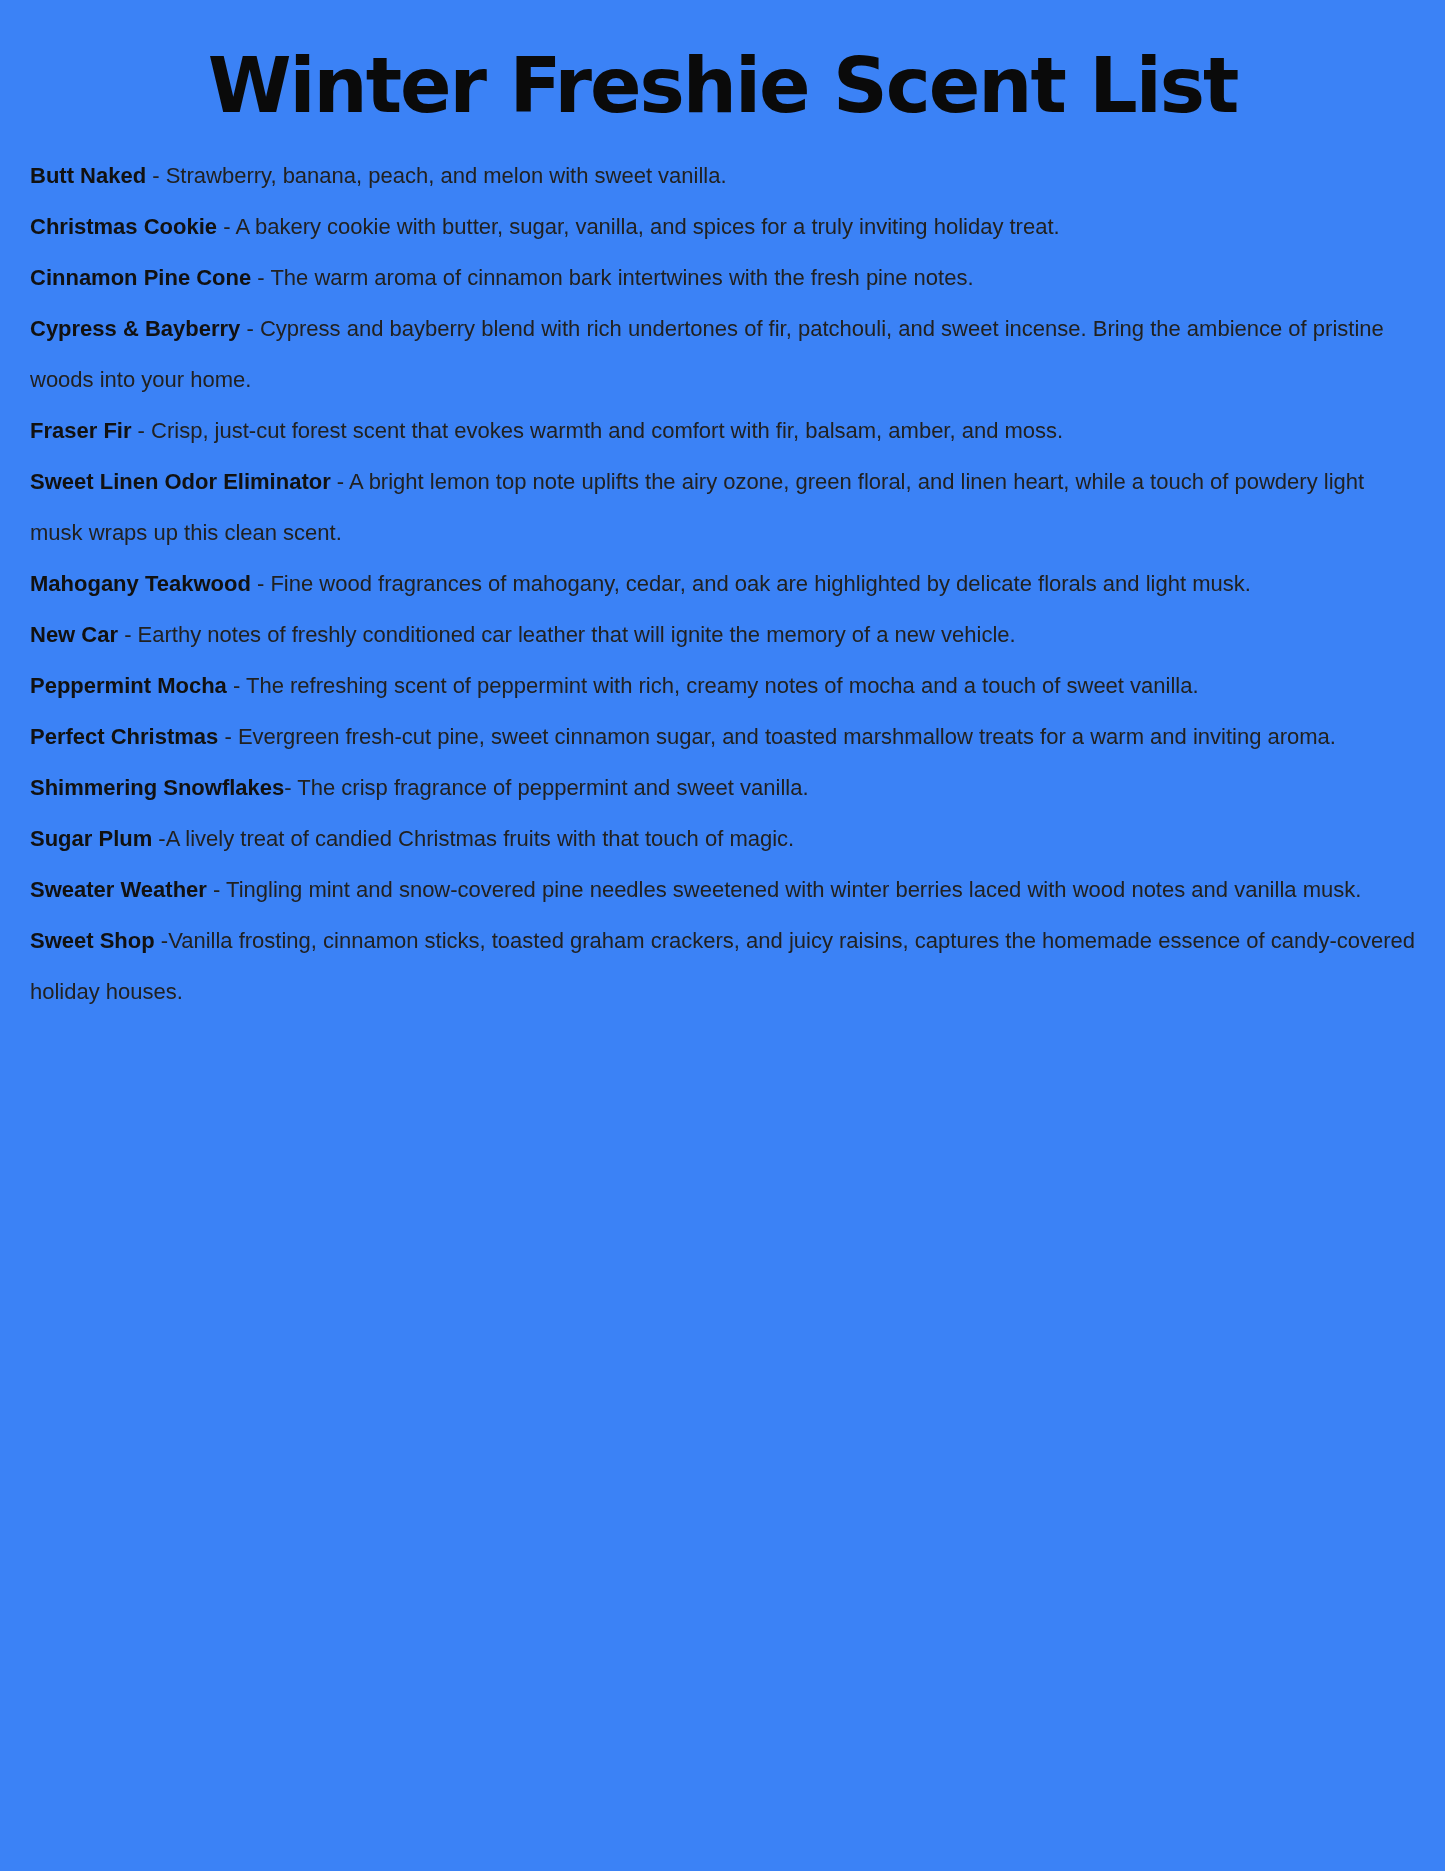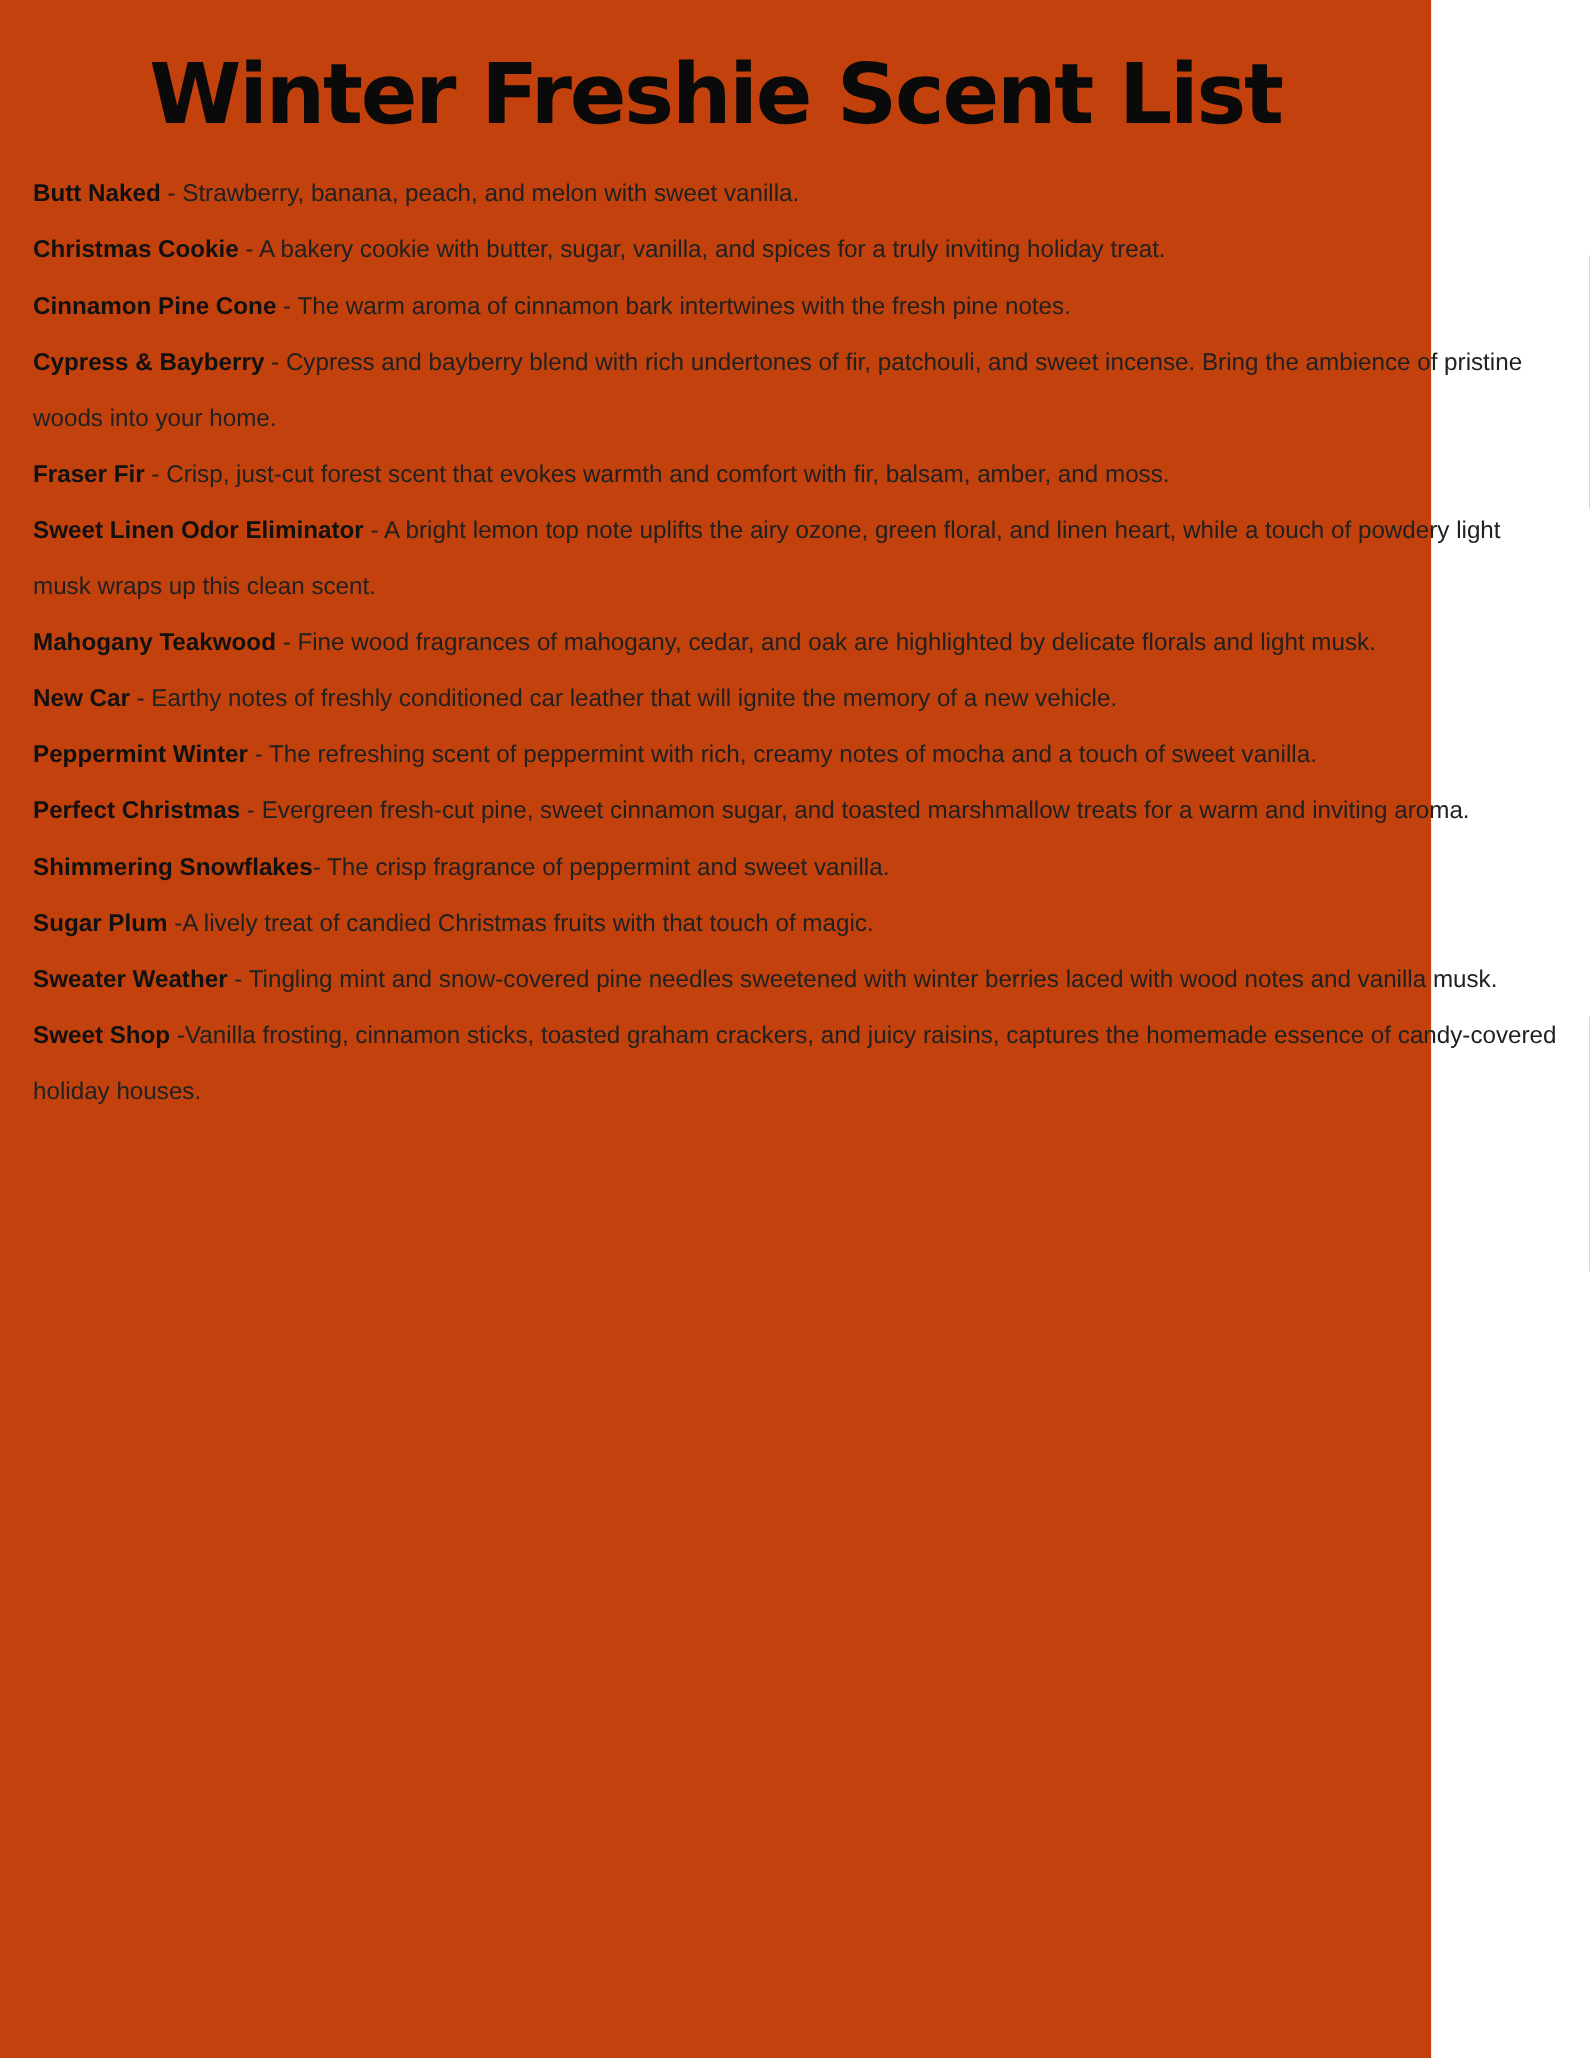--- a/index.html
+++ b/index.html
@@ -1,24 +1,24 @@
 <!DOCTYPE html>
 <html><head>
 <meta charset="utf-8">
 <style>
   html, body {
     margin: 0;
     padding: 0;
     background: #ffffff;
   }
   .page {
-    width: 1301px;
+    width: 1445px;
     min-height: 1871px;
     box-sizing: border-box;
-    background: #c2410c;
+    background: #3b82f6;
     padding: 46px 30px 40px 30px;
     font-family: "Liberation Sans", sans-serif;
     color: #1c1c1c;
   }
   .title {
     margin: 0 0 24px 0;
     text-align: center;
     font-family: "DejaVu Sans", "Liberation Sans", sans-serif;
     font-weight: 800;
     font-size: 76px;
@@ -51,20 +51,20 @@
   <h1 class="title">Winter Freshie Scent List</h1>
   <div class="list" id="scent-list">
       <p class="scent"><span class="scent-name">Butt Naked</span><span class="scent-sep"> - </span><span class="scent-desc">Strawberry, banana, peach, and melon with sweet vanilla.</span></p>
       <p class="scent"><span class="scent-name">Christmas Cookie</span><span class="scent-sep"> - </span><span class="scent-desc">A bakery cookie with butter, sugar, vanilla, and spices for a truly inviting holiday treat.</span></p>
       <p class="scent"><span class="scent-name">Cinnamon Pine Cone</span><span class="scent-sep"> - </span><span class="scent-desc">The warm aroma of cinnamon bark intertwines with the fresh pine notes.</span></p>
       <p class="scent"><span class="scent-name">Cypress &amp; Bayberry</span><span class="scent-sep"> - </span><span class="scent-desc">Cypress and bayberry blend with rich undertones of fir, patchouli, and sweet incense. Bring the ambience of pristine woods into your home.</span></p>
       <p class="scent"><span class="scent-name">Fraser Fir</span><span class="scent-sep"> - </span><span class="scent-desc">Crisp, just-cut forest scent that evokes warmth and comfort with fir, balsam, amber, and moss.</span></p>
       <p class="scent"><span class="scent-name">Sweet Linen Odor Eliminator</span><span class="scent-sep"> - </span><span class="scent-desc">A bright lemon top note uplifts the airy ozone, green floral, and linen heart, while a touch of powdery light musk wraps up this clean scent.</span></p>
       <p class="scent"><span class="scent-name">Mahogany Teakwood</span><span class="scent-sep"> - </span><span class="scent-desc">Fine wood fragrances of mahogany, cedar, and oak are highlighted by delicate florals and light musk.</span></p>
       <p class="scent"><span class="scent-name">New Car</span><span class="scent-sep"> - </span><span class="scent-desc">Earthy notes of freshly conditioned car leather that will ignite the memory of a new vehicle.</span></p>
-      <p class="scent"><span class="scent-name">Peppermint Winter</span><span class="scent-sep"> - </span><span class="scent-desc">The refreshing scent of peppermint with rich, creamy notes of mocha and a touch of sweet vanilla.</span></p>
+      <p class="scent"><span class="scent-name">Peppermint Mocha</span><span class="scent-sep"> - </span><span class="scent-desc">The refreshing scent of peppermint with rich, creamy notes of mocha and a touch of sweet vanilla.</span></p>
       <p class="scent"><span class="scent-name">Perfect Christmas</span><span class="scent-sep"> - </span><span class="scent-desc">Evergreen fresh-cut pine, sweet cinnamon sugar, and toasted marshmallow treats for a warm and inviting aroma.</span></p>
       <p class="scent"><span class="scent-name">Shimmering Snowflakes</span><span class="scent-sep">- </span><span class="scent-desc">The crisp fragrance of peppermint and sweet vanilla.</span></p>
       <p class="scent"><span class="scent-name">Sugar Plum</span><span class="scent-sep"> -</span><span class="scent-desc">A lively treat of candied Christmas fruits with that touch of magic.</span></p>
       <p class="scent"><span class="scent-name">Sweater Weather</span><span class="scent-sep"> - </span><span class="scent-desc">Tingling mint and snow-covered pine needles sweetened with winter berries laced with wood notes and vanilla musk.</span></p>
       <p class="scent"><span class="scent-name">Sweet Shop</span><span class="scent-sep"> -</span><span class="scent-desc">Vanilla frosting, cinnamon sticks, toasted graham crackers, and juicy raisins, captures the homemade essence of candy-covered holiday houses.</span></p>
     </div>
 </div>
 
 </body></html>

